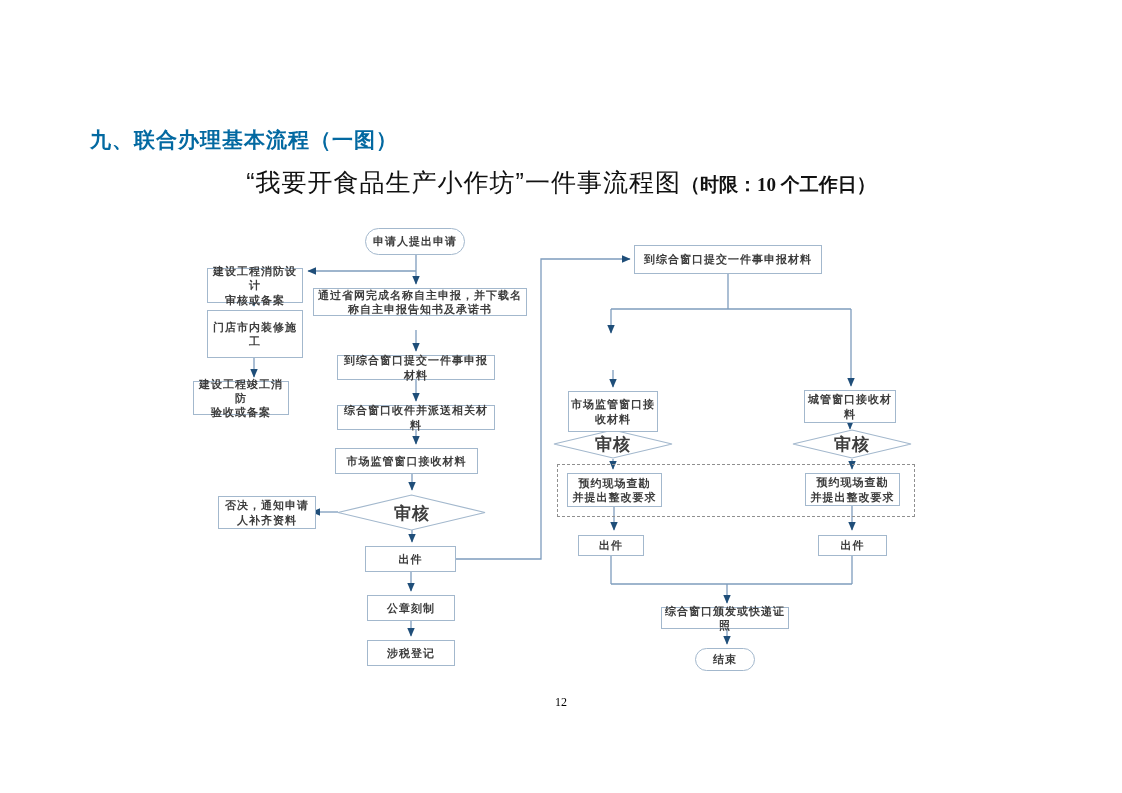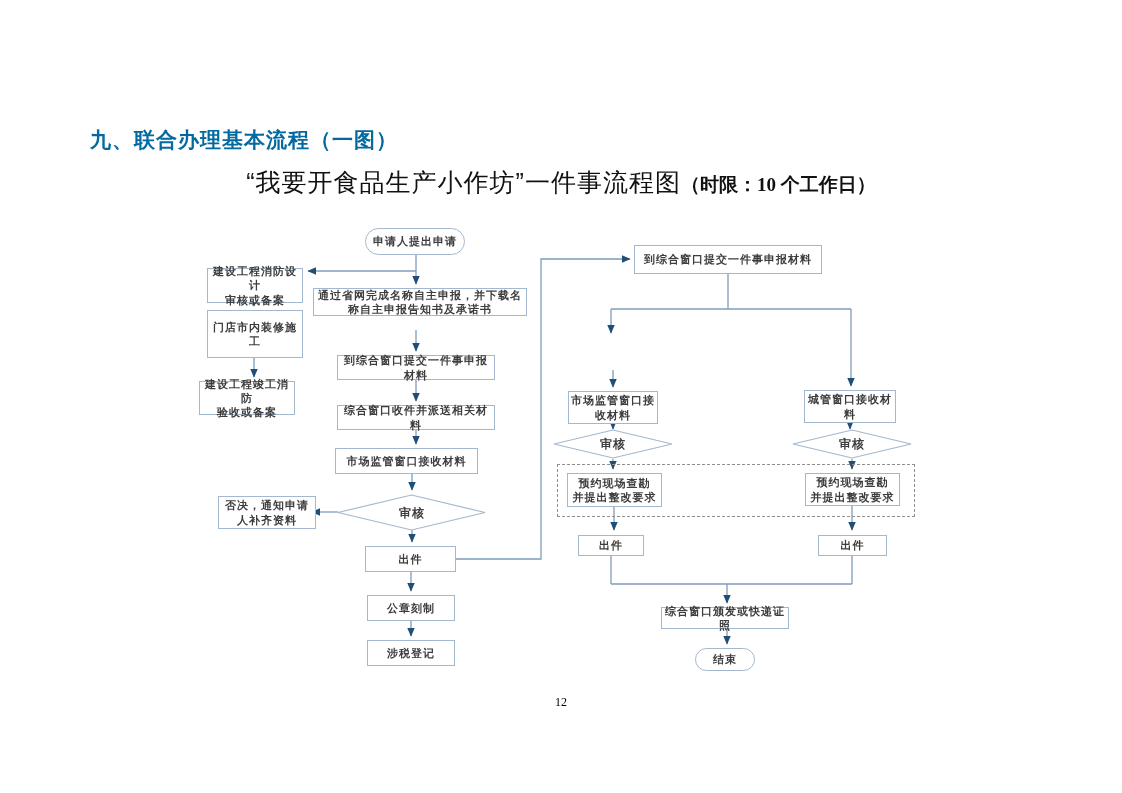--- a/index.html
+++ b/index.html
@@ -27,21 +27,21 @@
     border:1px solid #a3b8cd;background:#ffffff;
     color:#3d3d3d;font-size:11px;font-weight:bold;
     letter-spacing:1px;line-height:1.3;
     display:flex;align-items:center;justify-content:center;
     text-align:center;white-space:pre-line;
     padding:1px 2px;
   }
   .stadium{border-radius:14px;}
   .dlabel{
     position:absolute;box-sizing:border-box;
-    color:#3d3d3d;font-size:12px;font-weight:bold;letter-spacing:1px;
+    color:#3d3d3d;font-size:17px;font-weight:bold;letter-spacing:1px;
     display:flex;align-items:center;justify-content:center;
     background:transparent;border:none;
   }
   .dashed-group{
     position:absolute;box-sizing:border-box;
     border:1px dashed #8f8f8f;background:transparent;
   }
   .page-number{
     position:absolute;left:0;top:695px;width:1122px;text-align:center;
     font-size:12px;color:#000000;font-family:"Liberation Serif",serif;
@@ -102,39 +102,39 @@
     </g>
   </svg>
 
   <div class="dashed-group" style="left:557px;top:464px;width:358px;height:53px"></div>
 
   <div class="node stadium" style="left:365px;top:228px;width:100px;height:27px">申请人提出申请</div>
 
   <div class="node" style="left:207px;top:268px;width:96px;height:35px">建设工程消防设计
 审核或备案</div>
   <div class="node" style="left:207px;top:310px;width:96px;height:48px">门店市内装修施工</div>
-  <div class="node" style="left:199px;top:381px;width:96px;height:34px">建设工程竣工消防
+  <div class="node" style="left:193px;top:381px;width:96px;height:34px">建设工程竣工消防
 验收或备案</div>
 
   <div class="node" style="left:313px;top:288px;width:214px;height:28px">通过省网完成名称自主申报，并下载名
 称自主申报告知书及承诺书</div>
   <div class="node" style="left:337px;top:355px;width:158px;height:25px">到综合窗口提交一件事申报材料</div>
   <div class="node" style="left:335px;top:448px;width:143px;height:26px">市场监管窗口接收材料</div>
   <div class="node" style="left:337px;top:405px;width:158px;height:25px">综合窗口收件并派送相关材料</div>
 
   <div class="dlabel" style="left:382px;top:504px;width:60px;height:18px">审核</div>
   <div class="node" style="left:218px;top:496px;width:98px;height:33px">否决，通知申请
 人补齐资料</div>
 
   <div class="node" style="left:365px;top:546px;width:91px;height:26px">出件</div>
   <div class="node" style="left:367px;top:595px;width:88px;height:26px">公章刻制</div>
   <div class="node" style="left:367px;top:640px;width:88px;height:26px">涉税登记</div>
 
   <div class="node" style="left:634px;top:245px;width:188px;height:29px">到综合窗口提交一件事申报材料</div>
-  <div class="node" style="left:568px;top:391px;width:90px;height:33px">市场监管窗口接
+  <div class="node" style="left:568px;top:391px;width:90px;height:41px">市场监管窗口接
 收材料</div>
   <div class="node" style="left:804px;top:390px;width:92px;height:33px">城管窗口接收材
 料</div>
 
   <div class="dlabel" style="left:583px;top:435px;width:60px;height:18px">审核</div>
   <div class="dlabel" style="left:822px;top:435px;width:60px;height:18px">审核</div>
 
   <div class="node" style="left:567px;top:473px;width:95px;height:34px">预约现场查勘
 并提出整改要求</div>
   <div class="node" style="left:805px;top:473px;width:95px;height:33px">预约现场查勘

